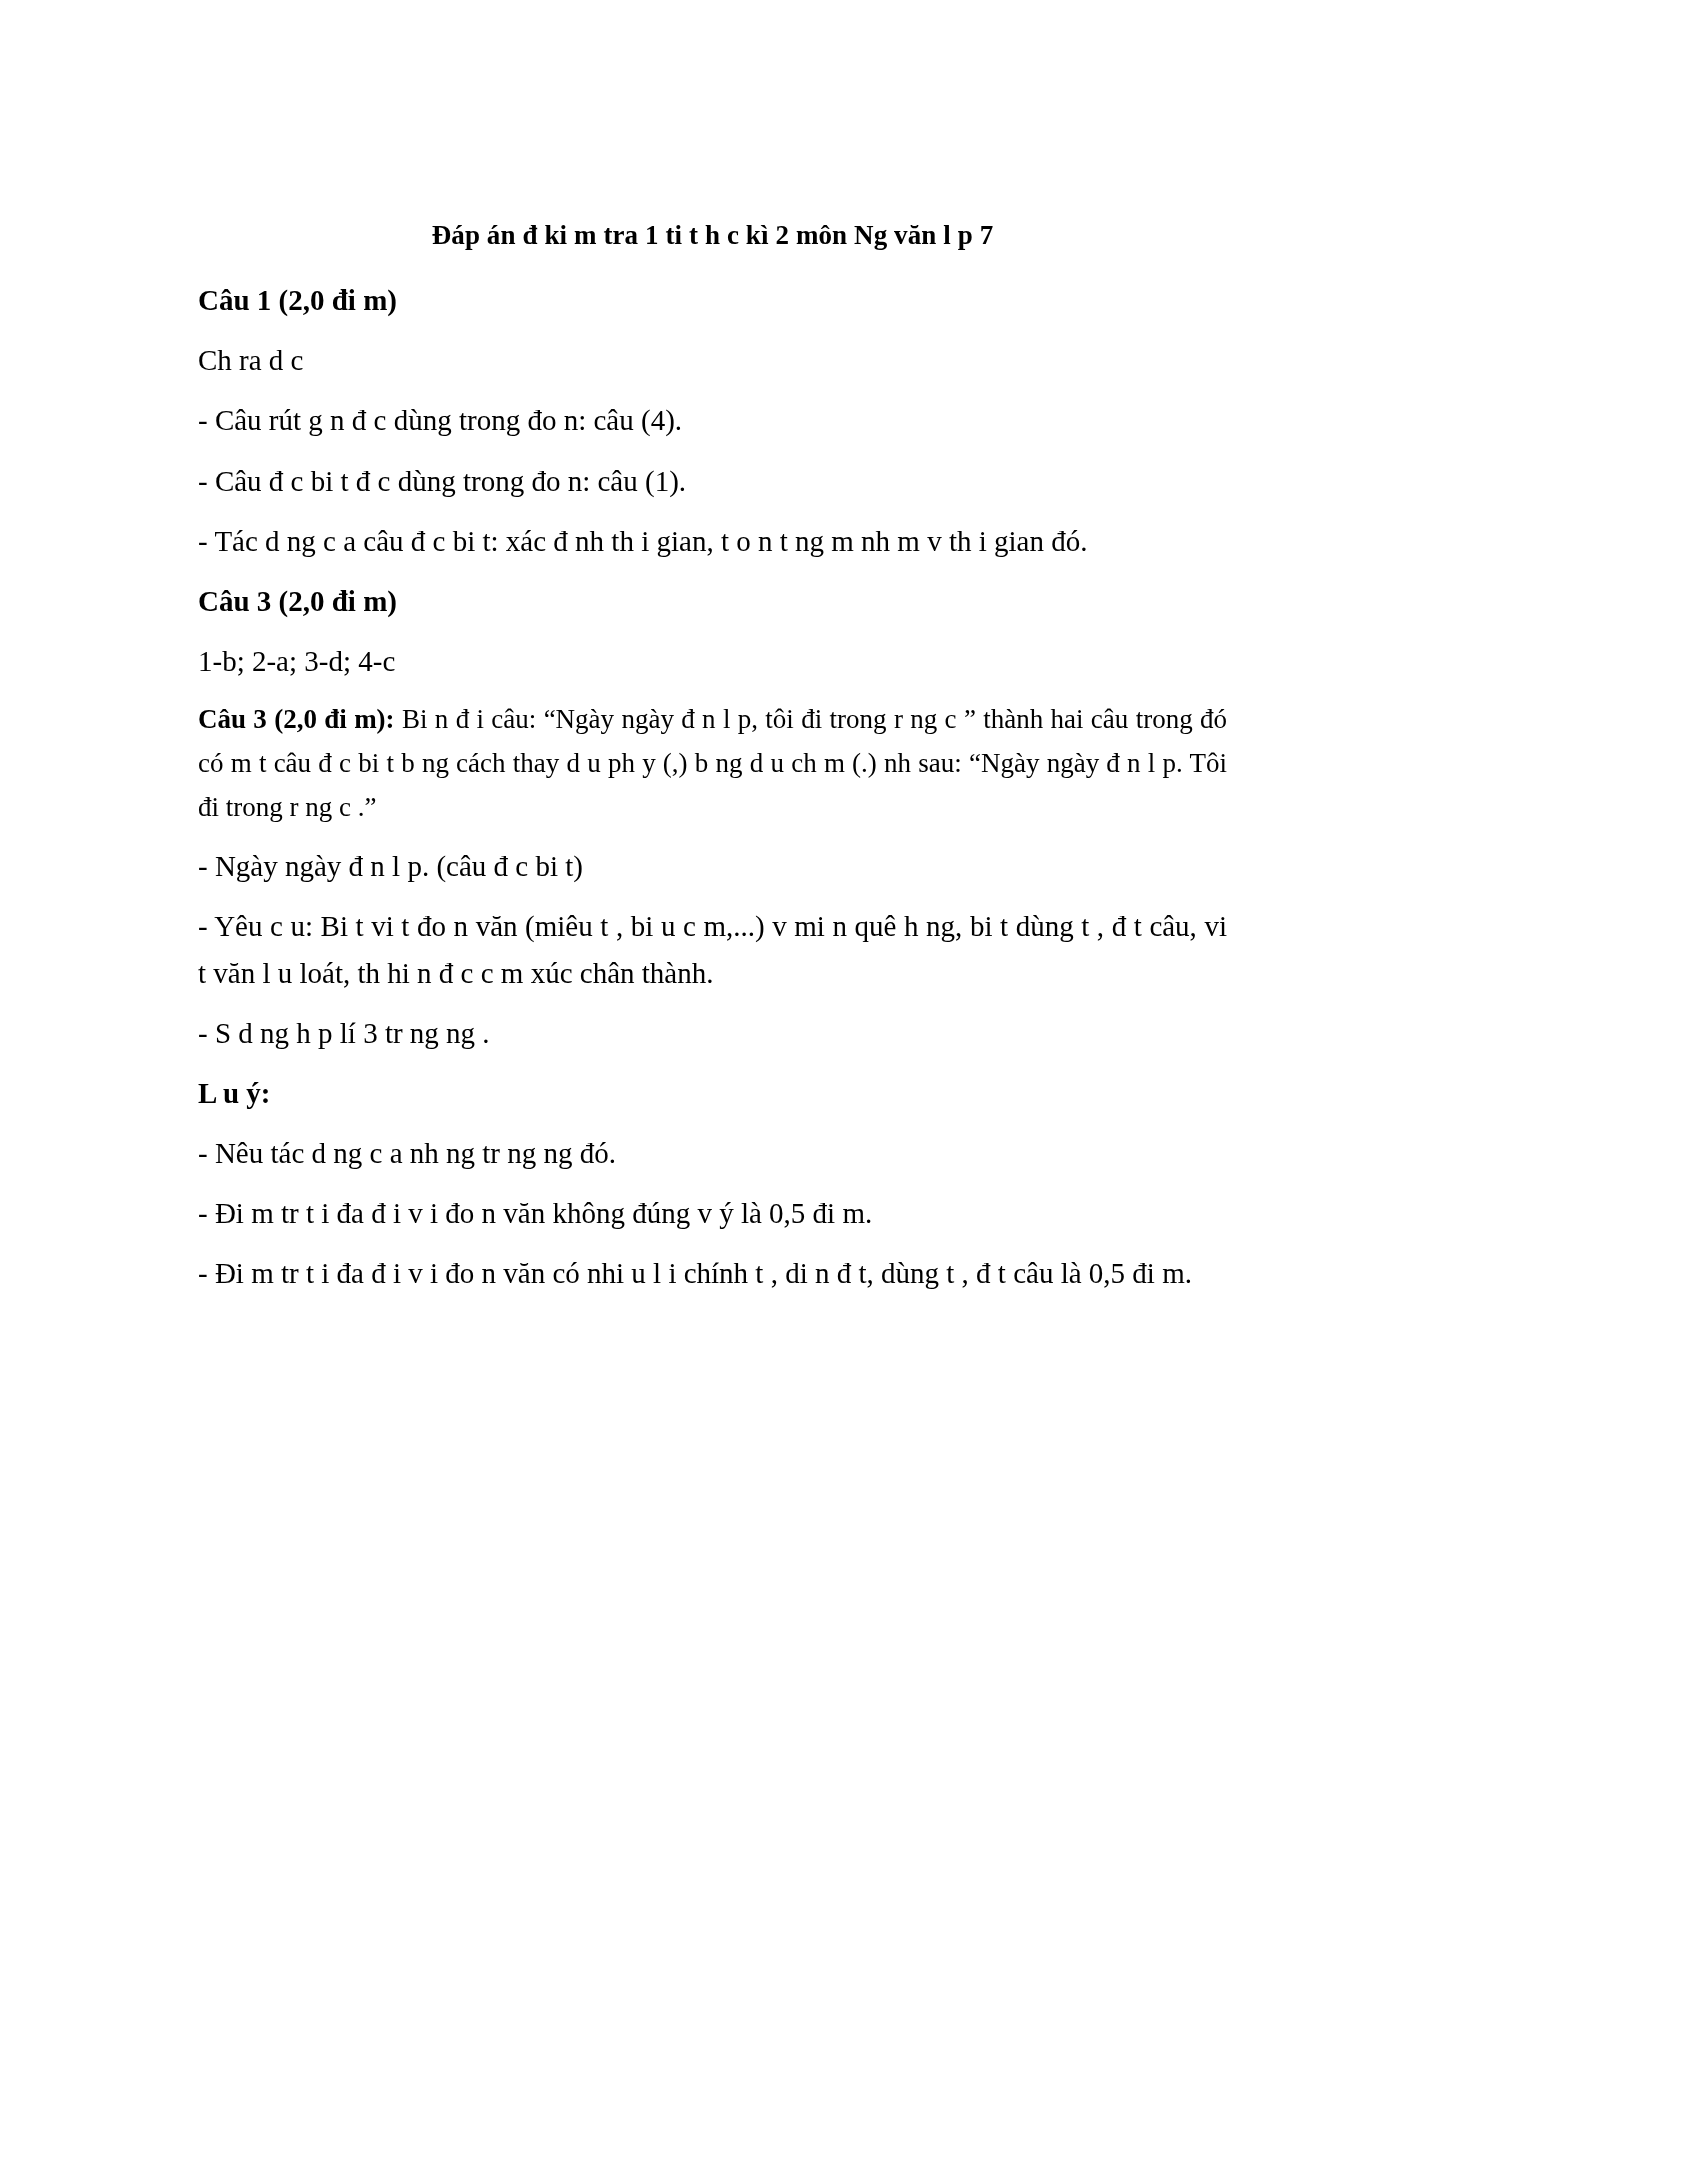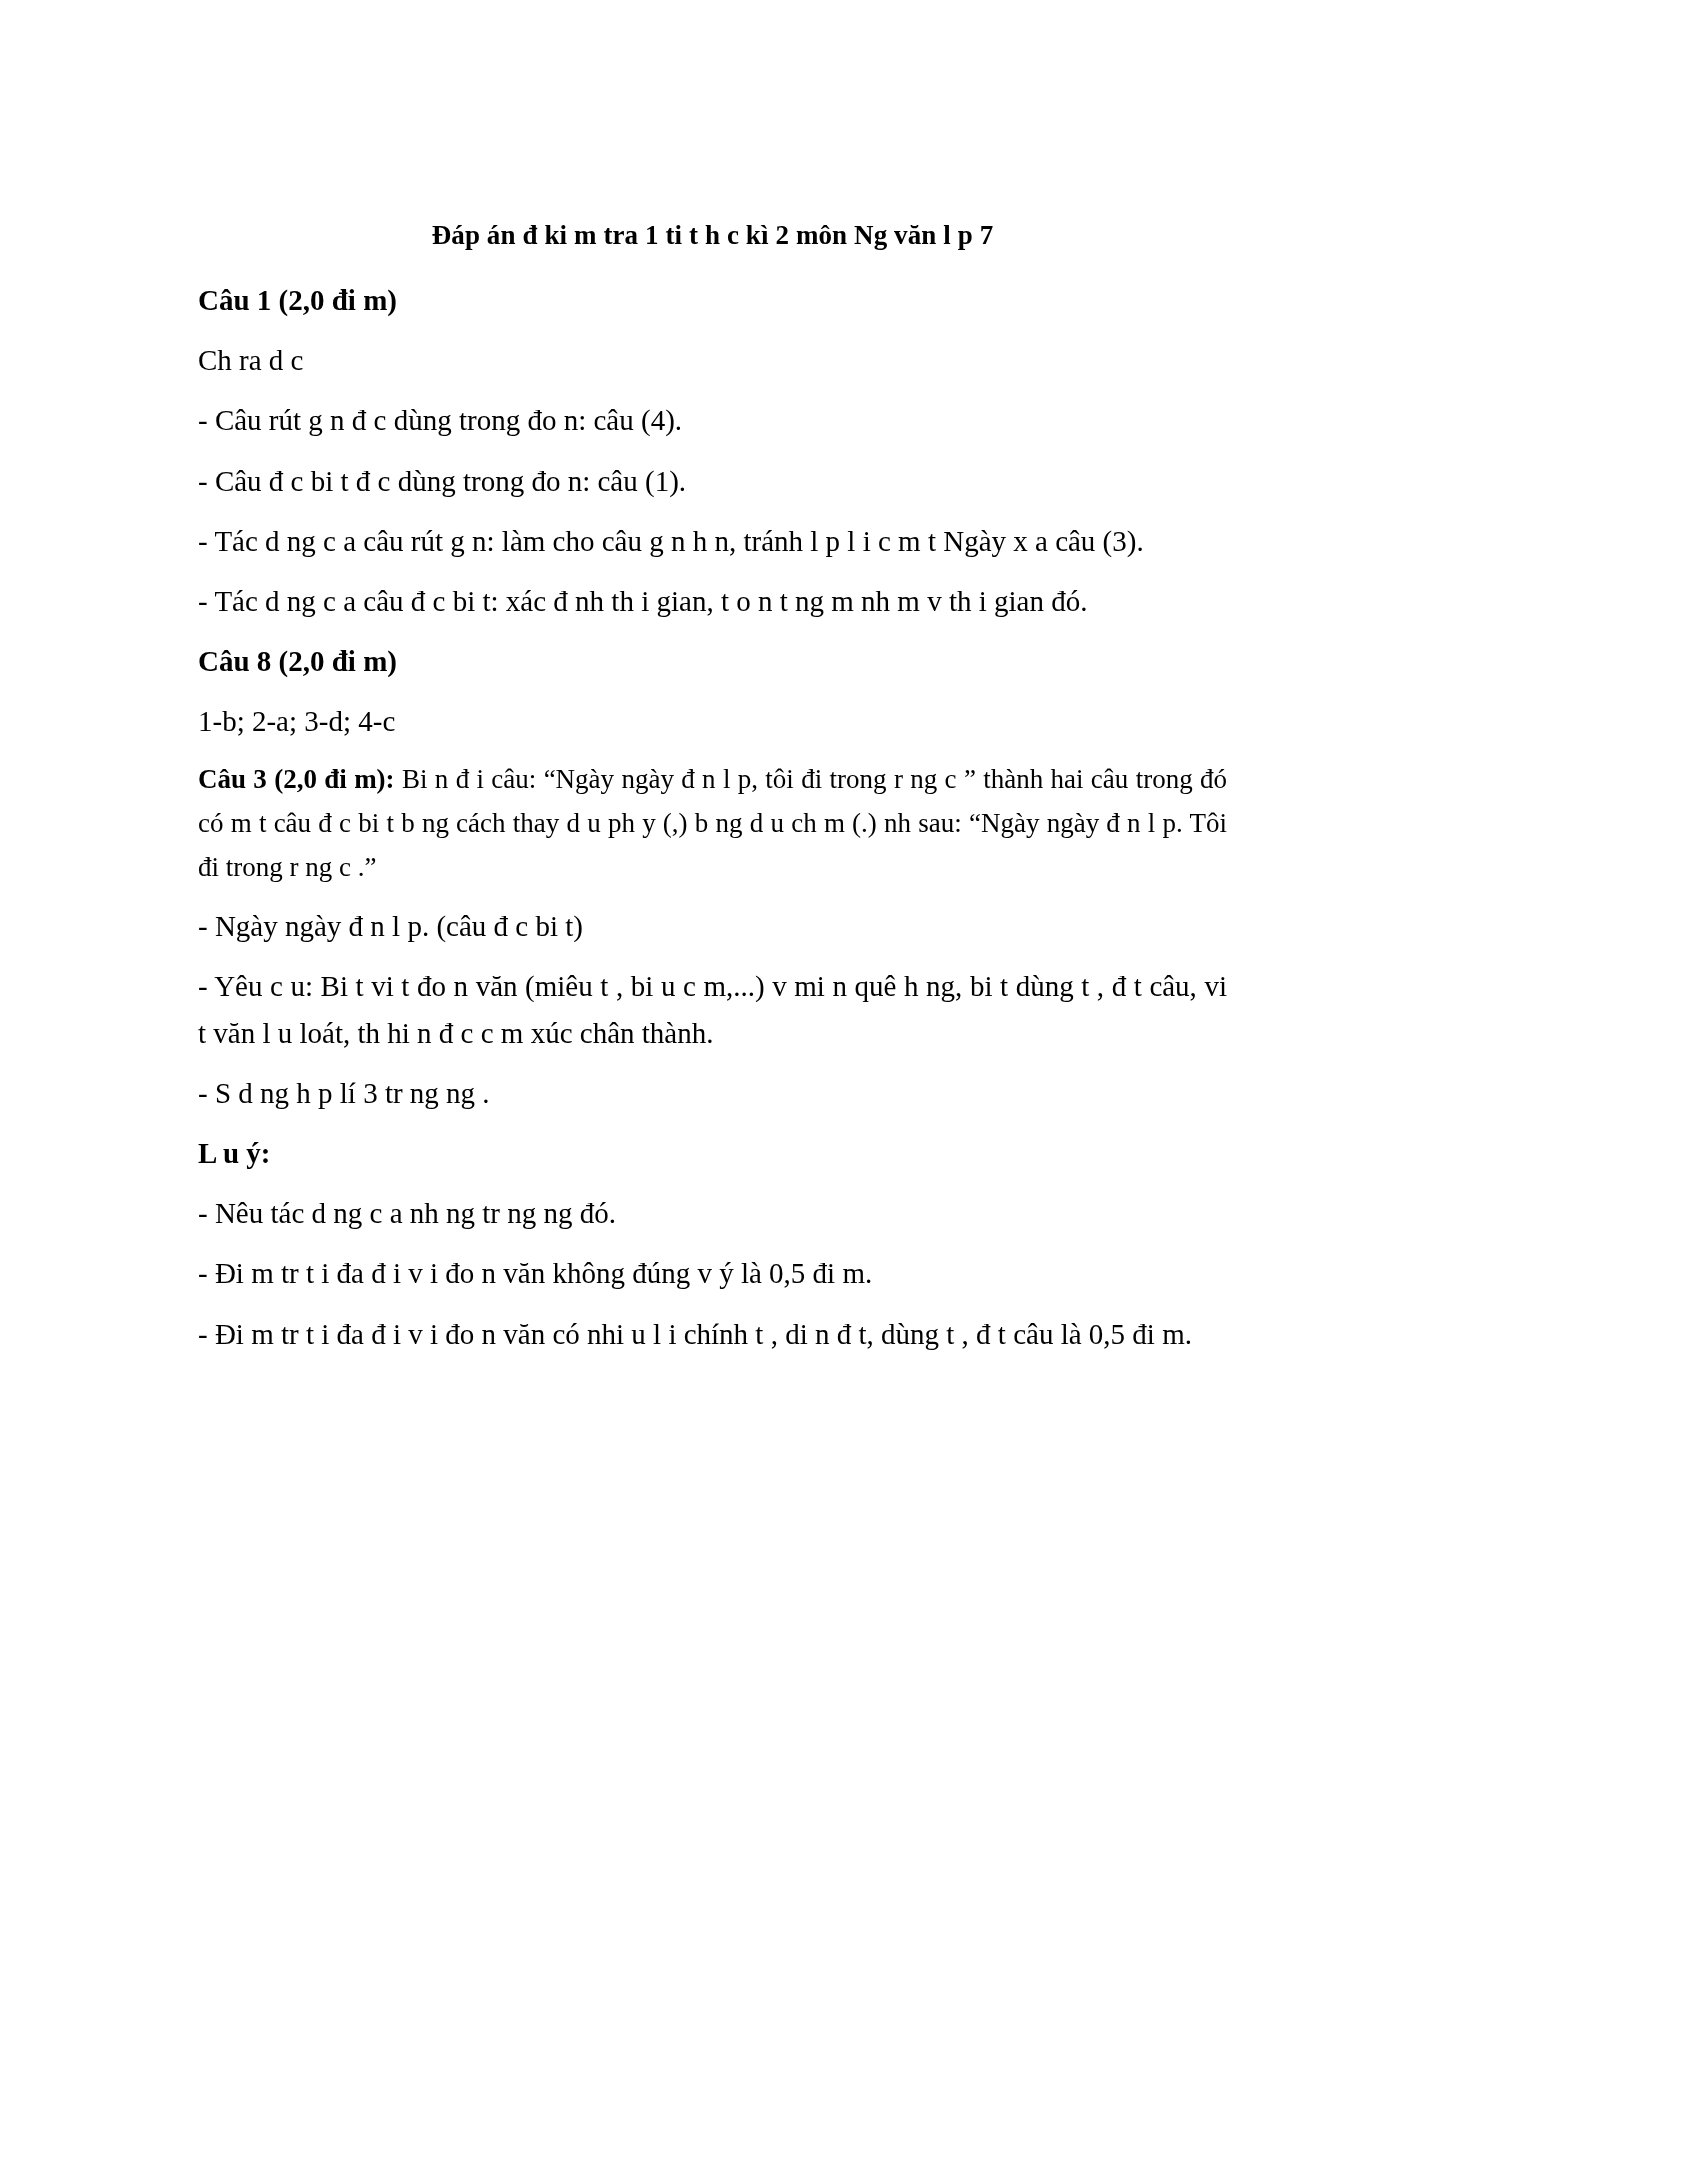--- a/index.html
+++ b/index.html
@@ -54,24 +54,23 @@
 <body>
 
 <div class="page">
 
   <h1 class="doc-title">Đáp án đ  ki m tra 1 ti t h c kì 2 môn Ng   văn l p 7</h1>
 
   <p class="line heading">Câu 1 (2,0 đi m)</p>
   <p class="line">Ch  ra d   c</p>
   <p class="line">- Câu rút g n đ   c dùng trong đo n: câu (4).</p>
   <p class="line">- Câu đ c bi t đ   c dùng trong đo n: câu (1).</p>
-  <p class="line">- Tác d ng c a câu rút g n: làm cho câu g n h n, tránh l p l i c m t  Ngày x a   câu (3).</p>
   <p class="line">- Tác d ng c a câu đ c bi t: xác đ nh th i gian, t o n t  ng m nh m  v  th i gian đó.</p>
 
-  <p class="line heading">Câu 8 (2,0 đi m)</p>
+  <p class="line heading">Câu 3 (2,0 đi m)</p>
   <p class="line">1-b; 2-a; 3-d; 4-c</p>
 
   <p class="flow"><b>Câu 3 (2,0 đi m):</b><span> Bi n đ i câu: “Ngày ngày đ n l p, tôi đi trong r ng c ” thành hai câu trong đó có m t câu đ c bi t b ng cách thay d u ph y (,) b ng d u ch m (.) nh  sau: “Ngày ngày đ n l p. Tôi đi trong r ng c .”</span></p>
   <p class="line">- Ngày ngày đ n l p. (câu đ c bi t)</p>
 
   <p class="line">- Yêu c u: Bi t vi t đo n văn (miêu t , bi u c m,...) v  mi n quê h  ng, bi t dùng t , đ t câu, vi t văn l u loát, th  hi n đ  c c m xúc chân thành.</p>
   <p class="line">- S  d ng h p lí 3 tr ng ng .</p>
   <p class="line note-head">L u ý:</p>
 
   <p class="line">- Nêu tác d ng c a nh ng tr ng ng  đó.</p>

